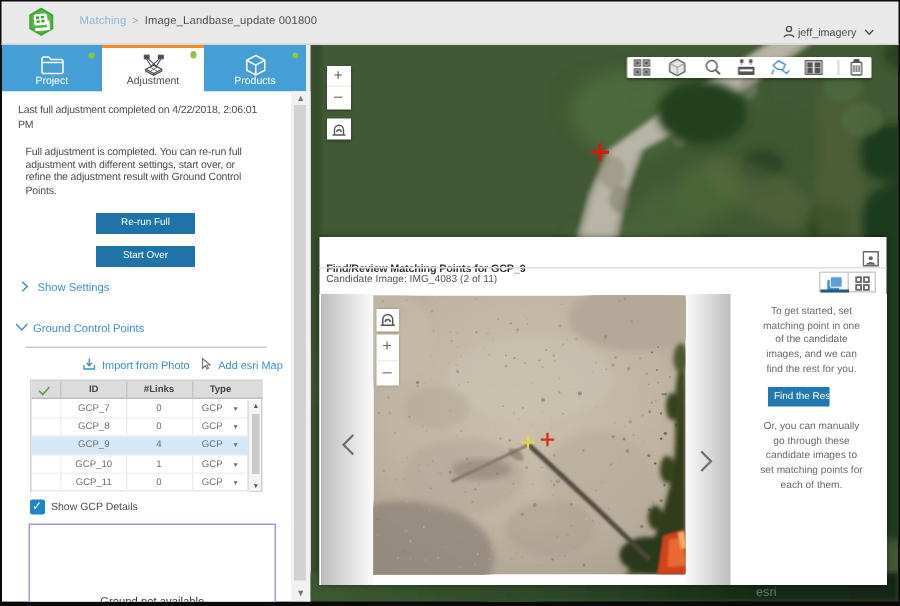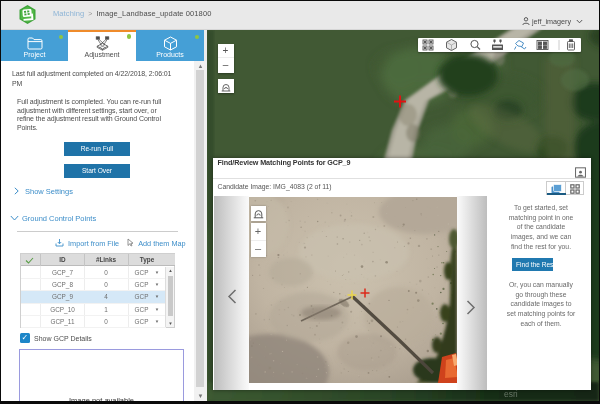--- a/index.html
+++ b/index.html
@@ -41,21 +41,21 @@
 #psb{left:193px;top:31px;width:13px;height:340px;background:#f1f1f1}
 #psb .thumb{position:absolute;left:1.5px;top:9px;width:8px;height:317px;background:#d2d2d2}
 .sbarrow{position:absolute;left:0;width:13px;font-size:6px;color:#777;text-align:center}
 #map{left:207px;top:30px;width:392px;height:371px;overflow:hidden}
 .mapbtn{position:absolute;background:#fff;color:#555;box-shadow:0 1px 2px rgba(0,0,0,.35)}
 #zoomer{left:10.5px;top:14px;width:16px;height:29px}
 #zoomer .z{position:absolute;left:0;width:16px;height:14.5px;font-size:10px;text-align:center;line-height:14px;color:#555}
 #homer{left:10.5px;top:49px;width:16px;height:14px;text-align:center}
 #toolbar{left:211px;top:8px;width:163px;height:14px;background:#fff;border-radius:1px;box-shadow:0 1px 2px rgba(0,0,0,.35)}
 #find{left:213px;top:158px;width:378px;height:232px;background:#fff;box-shadow:0 0 4px rgba(0,0,0,.45)}
-#find .title{position:absolute;left:4.5px;top:0;font-size:7.2px;font-weight:bold;color:#333;letter-spacing:-.1px}
+#find .title{position:absolute;left:4.5px;top:16px;font-size:7.2px;font-weight:bold;color:#333;letter-spacing:-.1px}
 #find .hr1{position:absolute;left:0;top:19.5px;width:378px;height:1px;background:#e0e0e0}
 #find .cand{position:absolute;left:4.5px;top:25px;font-size:6.8px;color:#555}
 #toggle{position:absolute;left:333px;top:23px;width:38px;height:14px;border:1px solid #ccc}
 #toggle .cell1{position:absolute;left:0;top:0;width:18.5px;height:12px;border-right:1px solid #ccc}
 #toggle .bar{position:absolute;left:0;bottom:-1px;width:18.5px;height:2px;background:#1a5a82}
 #carousel{position:absolute;left:0;top:38px;width:278px;height:194px;background:#fff}
 .gradL{position:absolute;left:1px;top:0;width:35px;height:194px;background:linear-gradient(to right,#bdbdbd 0%,#d9d9d9 45%,#f2f2f2 85%,#fafafa 100%)}
 .gradR{position:absolute;left:244px;top:0;width:30px;height:194px;background:linear-gradient(to left,#bdbdbd 0%,#d9d9d9 45%,#f2f2f2 85%,#fafafa 100%)}
 #photo{position:absolute;left:36px;top:1px;width:208px;height:186px}
 #pctrl-home{position:absolute;left:37.5px;top:9.5px;width:15.5px;height:15.5px;background:#fff;text-align:center;box-shadow:0 0 2px rgba(0,0,0,.3)}
@@ -257,25 +257,25 @@
             <path d="M0.8 0.8 L4.2 4 L0.8 7.2" fill="none" stroke="#3d8ec9" stroke-width="1"></path>
           </svg>Show Settings</div>
       <div id="gcp-h" class="abs link"><svg width="9" height="6" viewBox="0 0 9 6" style="vertical-align:0.5px;margin-right:3px">
             <path d="M0.8 1 L4.5 5 L8.2 1" fill="none" stroke="#3d8ec9" stroke-width="1"></path>
           </svg>Ground Control Points</div>
       <div id="sepline" class="abs"></div>
       <div id="importrow" class="abs link">
         <svg width="9" height="9" viewBox="0 0 9 9" style="vertical-align:-1.5px">
             <path d="M1 5.5 L1 8 L8 8 L8 5.5 M4.5 1 L4.5 5.5 M2.8 4 L4.5 5.8 L6.2 4" fill="none" stroke="#3d8ec9" stroke-width="0.9"></path>
           </svg>
-        <span style="margin-left:2px">Import from File</span>
+        <span style="margin-left:2px">Import from Photo</span>
         <svg width="8" height="9" viewBox="0 0 8 9" style="vertical-align:-1.5px;margin-left:5px">
             <path d="M2 1 L2 7.5 L3.8 5.8 L5 8 L6 7.5 L4.8 5.4 L7 5.2 Z" fill="none" stroke="#777" stroke-width="0.8"></path>
           </svg>
-        <span style="margin-left:2px">Add them Map</span>
+        <span style="margin-left:2px">Add esri Map</span>
       </div>
       <div id="tbl" class="abs">
         <div class="hdr"></div>
         <svg class="abs" style="left:4px;top:2.5px" width="9" height="7" viewBox="0 0 9 7">
             <path d="M1 3.5 L3.5 6 L8 1" fill="none" stroke="#5a9e48" stroke-width="1.1"></path>
           </svg>
         <div class="hc" style="left:20px;width:43px">ID</div>
         <div class="hc" style="left:63px;width:44px">#Links</div>
         <div class="hc" style="left:107px;width:38px">Type</div>
         <div style="position:absolute;left:19px;top:0;width:1px;height:12px;background:#c4c4c4"></div>
@@ -318,21 +318,21 @@
           <div style="position:absolute;top:1px;left:0;width:9px;text-align:center;font-size:4.5px;color:#555">▲</div>
           <div style="position:absolute;top:9px;left:1.5px;width:5.5px;height:40px;background:#c9c9c9"></div>
           <div style="position:absolute;bottom:1px;left:0;width:9px;text-align:center;font-size:4.5px;color:#555">▼</div>
         </div>
       </div>
       <div id="chkrow" class="abs">
           <div id="chk">✓</div>
           <div class="t">Show GCP Details</div>
         </div>
       <div id="photobox" class="abs">
-          <div class="t">Image not available</div>
+          <div class="t">Ground not available</div>
         </div>
     </div>
     <div id="psb" class="abs">
       <div class="sbarrow" style="top:2px">▲</div>
       <div class="thumb"></div>
       <div class="sbarrow" style="bottom:2px">▼</div>
     </div>
   </div>
 
   <div id="find" class="abs">

